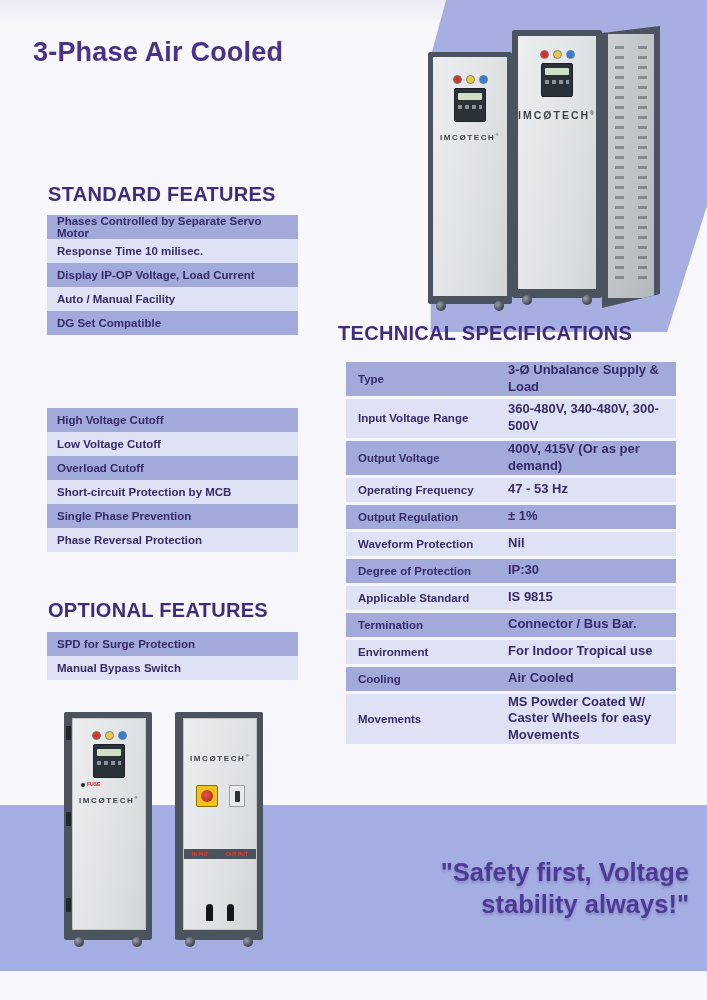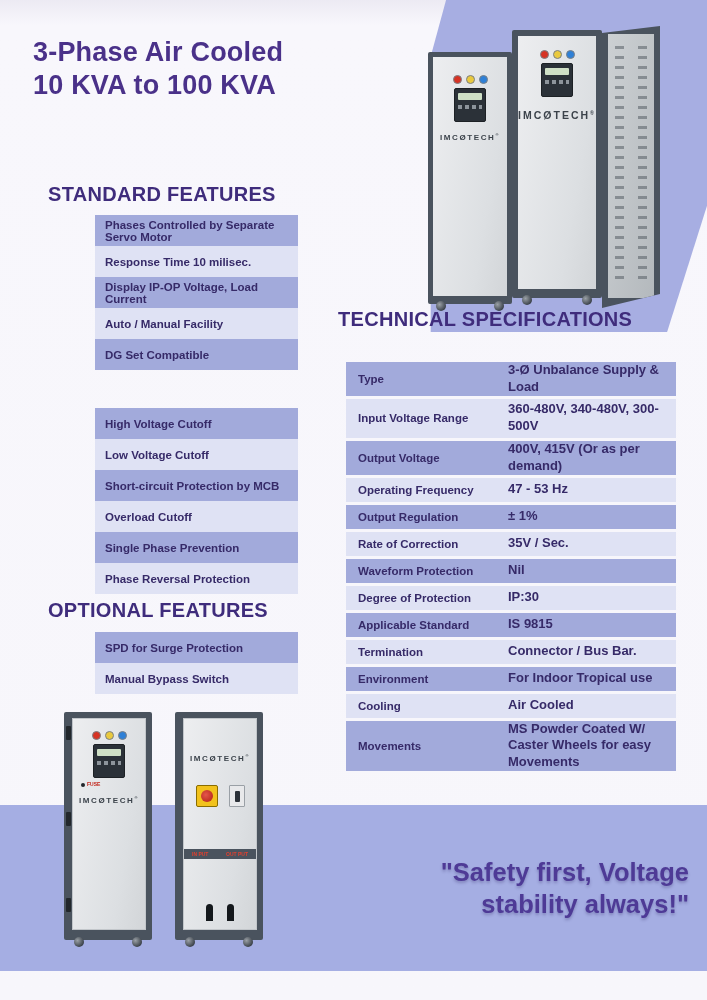--- a/index.html
+++ b/index.html
@@ -18,22 +18,22 @@
 
   
   .sec-head {
     position:absolute; font-size:20px; font-weight:800;
     color:#3f2c7c; letter-spacing:.3px;
   }
 
   
   .feature-list { position:absolute; left:47px; width:251px; }
   .feature-list .row {
-    height:31px; display:flex; align-items:center;
-    padding:12px 10px; font-size:11.5px; font-weight:700; color:#362a68;margin-left:48px;
+    height:24px; display:flex; align-items:center;
+    padding:12px 10px; font-size:11.5px; font-weight:700; color:#362a68;
   }
   .feature-list .row:nth-child(odd) { background:#a2aadb; }
   .feature-list .row:nth-child(even) { background:#dfe2f4; }
 
   
   .spec-table { position:absolute; left:338px; top:362px; width:338px;padding-left:8px; }
   .spec-row {
     display:flex; align-items:center; min-height:27px;
     border-bottom:3px solid #f7f6fb;
   }
@@ -134,21 +134,20 @@
   .slots { position:absolute; bottom:8px; left:0; right:0; display:flex; gap:14px; justify-content:center; }
   .slot { width:7px; height:17px; background:#14181c; border-radius:4px 4px 0 0; }
 </style>
 </head>
 <body>
 
 <div class="page">
 
   <div class="title">
     <div>3-Phase Air Cooled</div>
-    <div>10 KVA to 100 KVA</div>
   </div>
 
   <div class="hero">
     <div class="hero-bg"></div>
 
     <div class="cab-frame hero-small">
       <div class="cab-door">
         <div class="ctrl">
           <div class="btns">
             <span class="btn r"></span>
@@ -197,57 +196,53 @@
     <div class="row">Phases Controlled by Separate Servo Motor</div>
     <div class="row">Response Time 10 milisec.</div>
     <div class="row">Display IP-OP Voltage, Load Current</div>
     <div class="row">Auto / Manual Facility</div>
     <div class="row">DG Set Compatible</div>
   </div>
 
   <div class="feature-list" style="top:408px">
     <div class="row">High Voltage Cutoff</div>
     <div class="row">Low Voltage Cutoff</div>
+    <div class="row">Overload Cutoff</div>
     <div class="row">Short-circuit Protection by MCB</div>
-    <div class="row">Overload Cutoff</div>
     <div class="row">Single Phase Prevention</div>
     <div class="row">Phase Reversal Protection</div>
   </div>
 
   <div class="sec-head" style="left:48px; top:599px">OPTIONAL FEATURES</div>
   <div class="feature-list" style="top:632px">
     <div class="row">SPD for Surge Protection</div>
     <div class="row">Manual Bypass Switch</div>
   </div>
 
-  <div class="sec-head" style="left:338px; top:308px">TECHNICAL SPECIFICATIONS</div>
+  <div class="sec-head" style="left:338px; top:322px">TECHNICAL SPECIFICATIONS</div>
   <div class="spec-table">
     <div class="spec-row">
       <div class="spec-label">Type</div>
       <div class="spec-value">3-Ø Unbalance Supply &amp; Load</div>
     </div>
     <div class="spec-row tall">
       <div class="spec-label">Input Voltage Range</div>
       <div class="spec-value">360-480V, 340-480V, 300-500V</div>
     </div>
     <div class="spec-row">
       <div class="spec-label">Output Voltage</div>
       <div class="spec-value">400V, 415V (Or as per demand)</div>
     </div>
     <div class="spec-row">
       <div class="spec-label">Operating Frequency</div>
       <div class="spec-value">47 - 53 Hz</div>
     </div>
     <div class="spec-row">
       <div class="spec-label">Output Regulation</div>
       <div class="spec-value">± 1%</div>
-    </div>
-    <div class="spec-row">
-      <div class="spec-label">Rate of Correction</div>
-      <div class="spec-value">35V / Sec.</div>
     </div>
     <div class="spec-row">
       <div class="spec-label">Waveform Protection</div>
       <div class="spec-value">Nil</div>
     </div>
     <div class="spec-row">
       <div class="spec-label">Degree of Protection</div>
       <div class="spec-value">IP:30</div>
     </div>
     <div class="spec-row">

